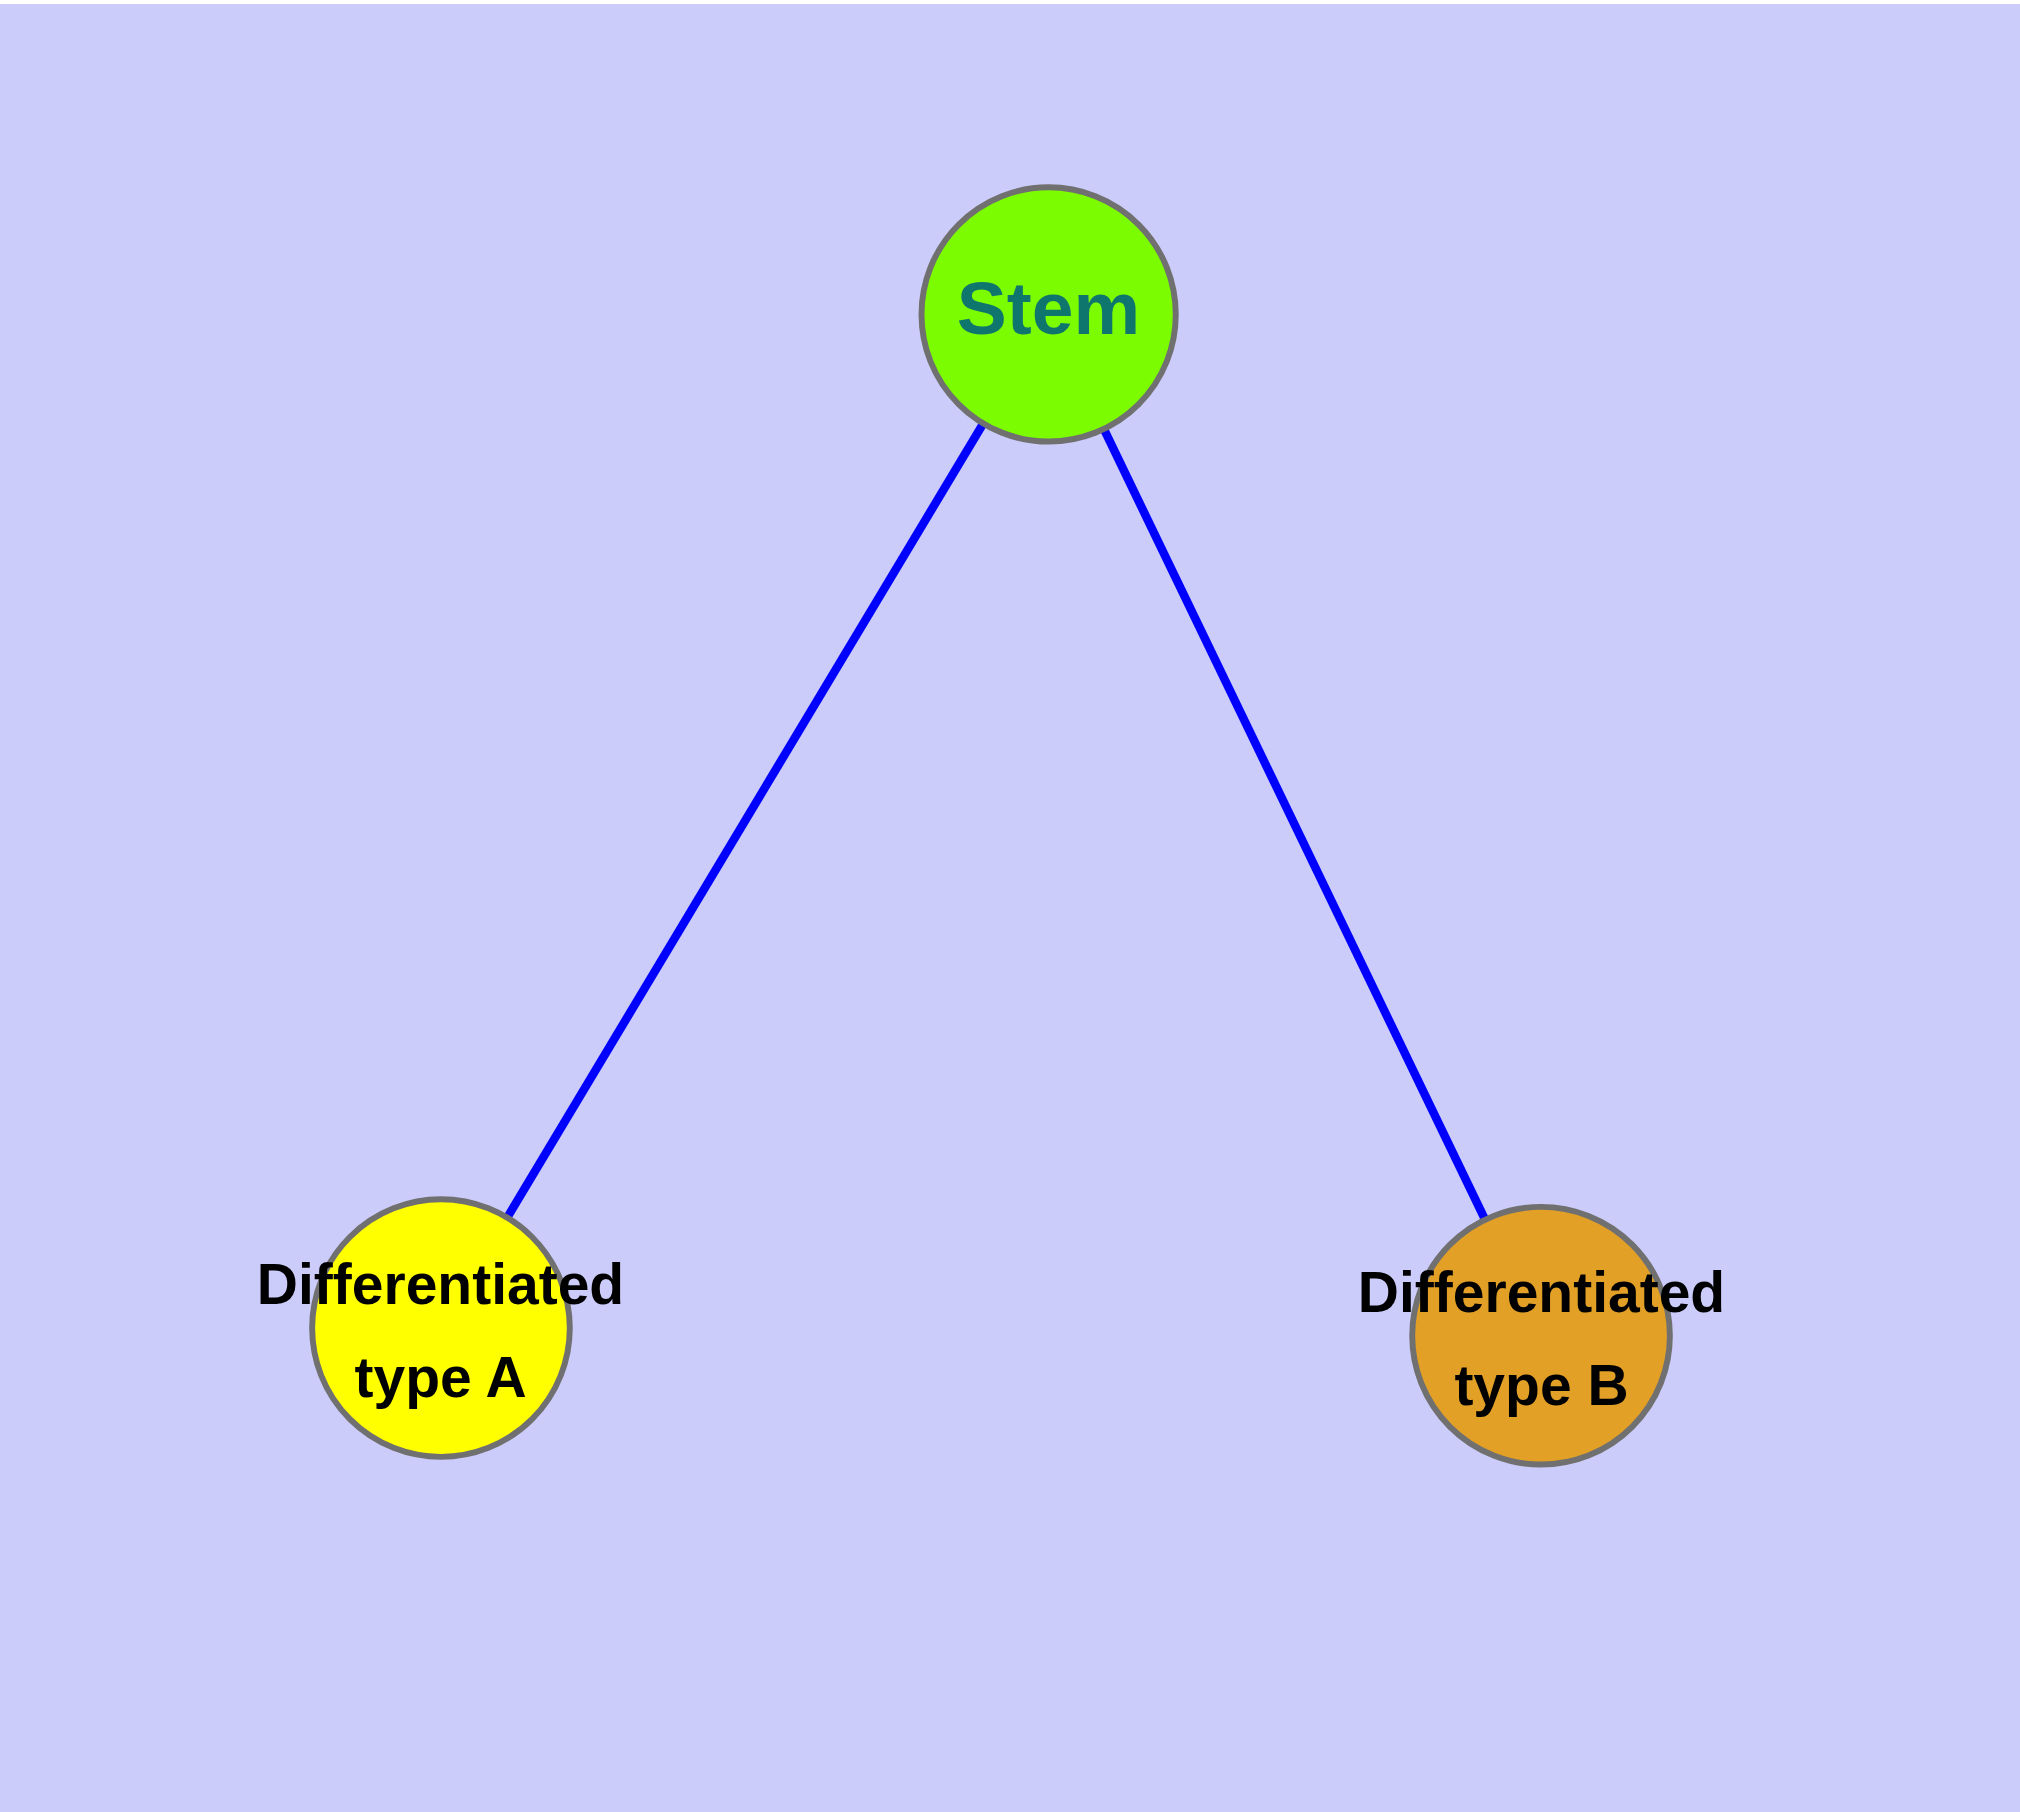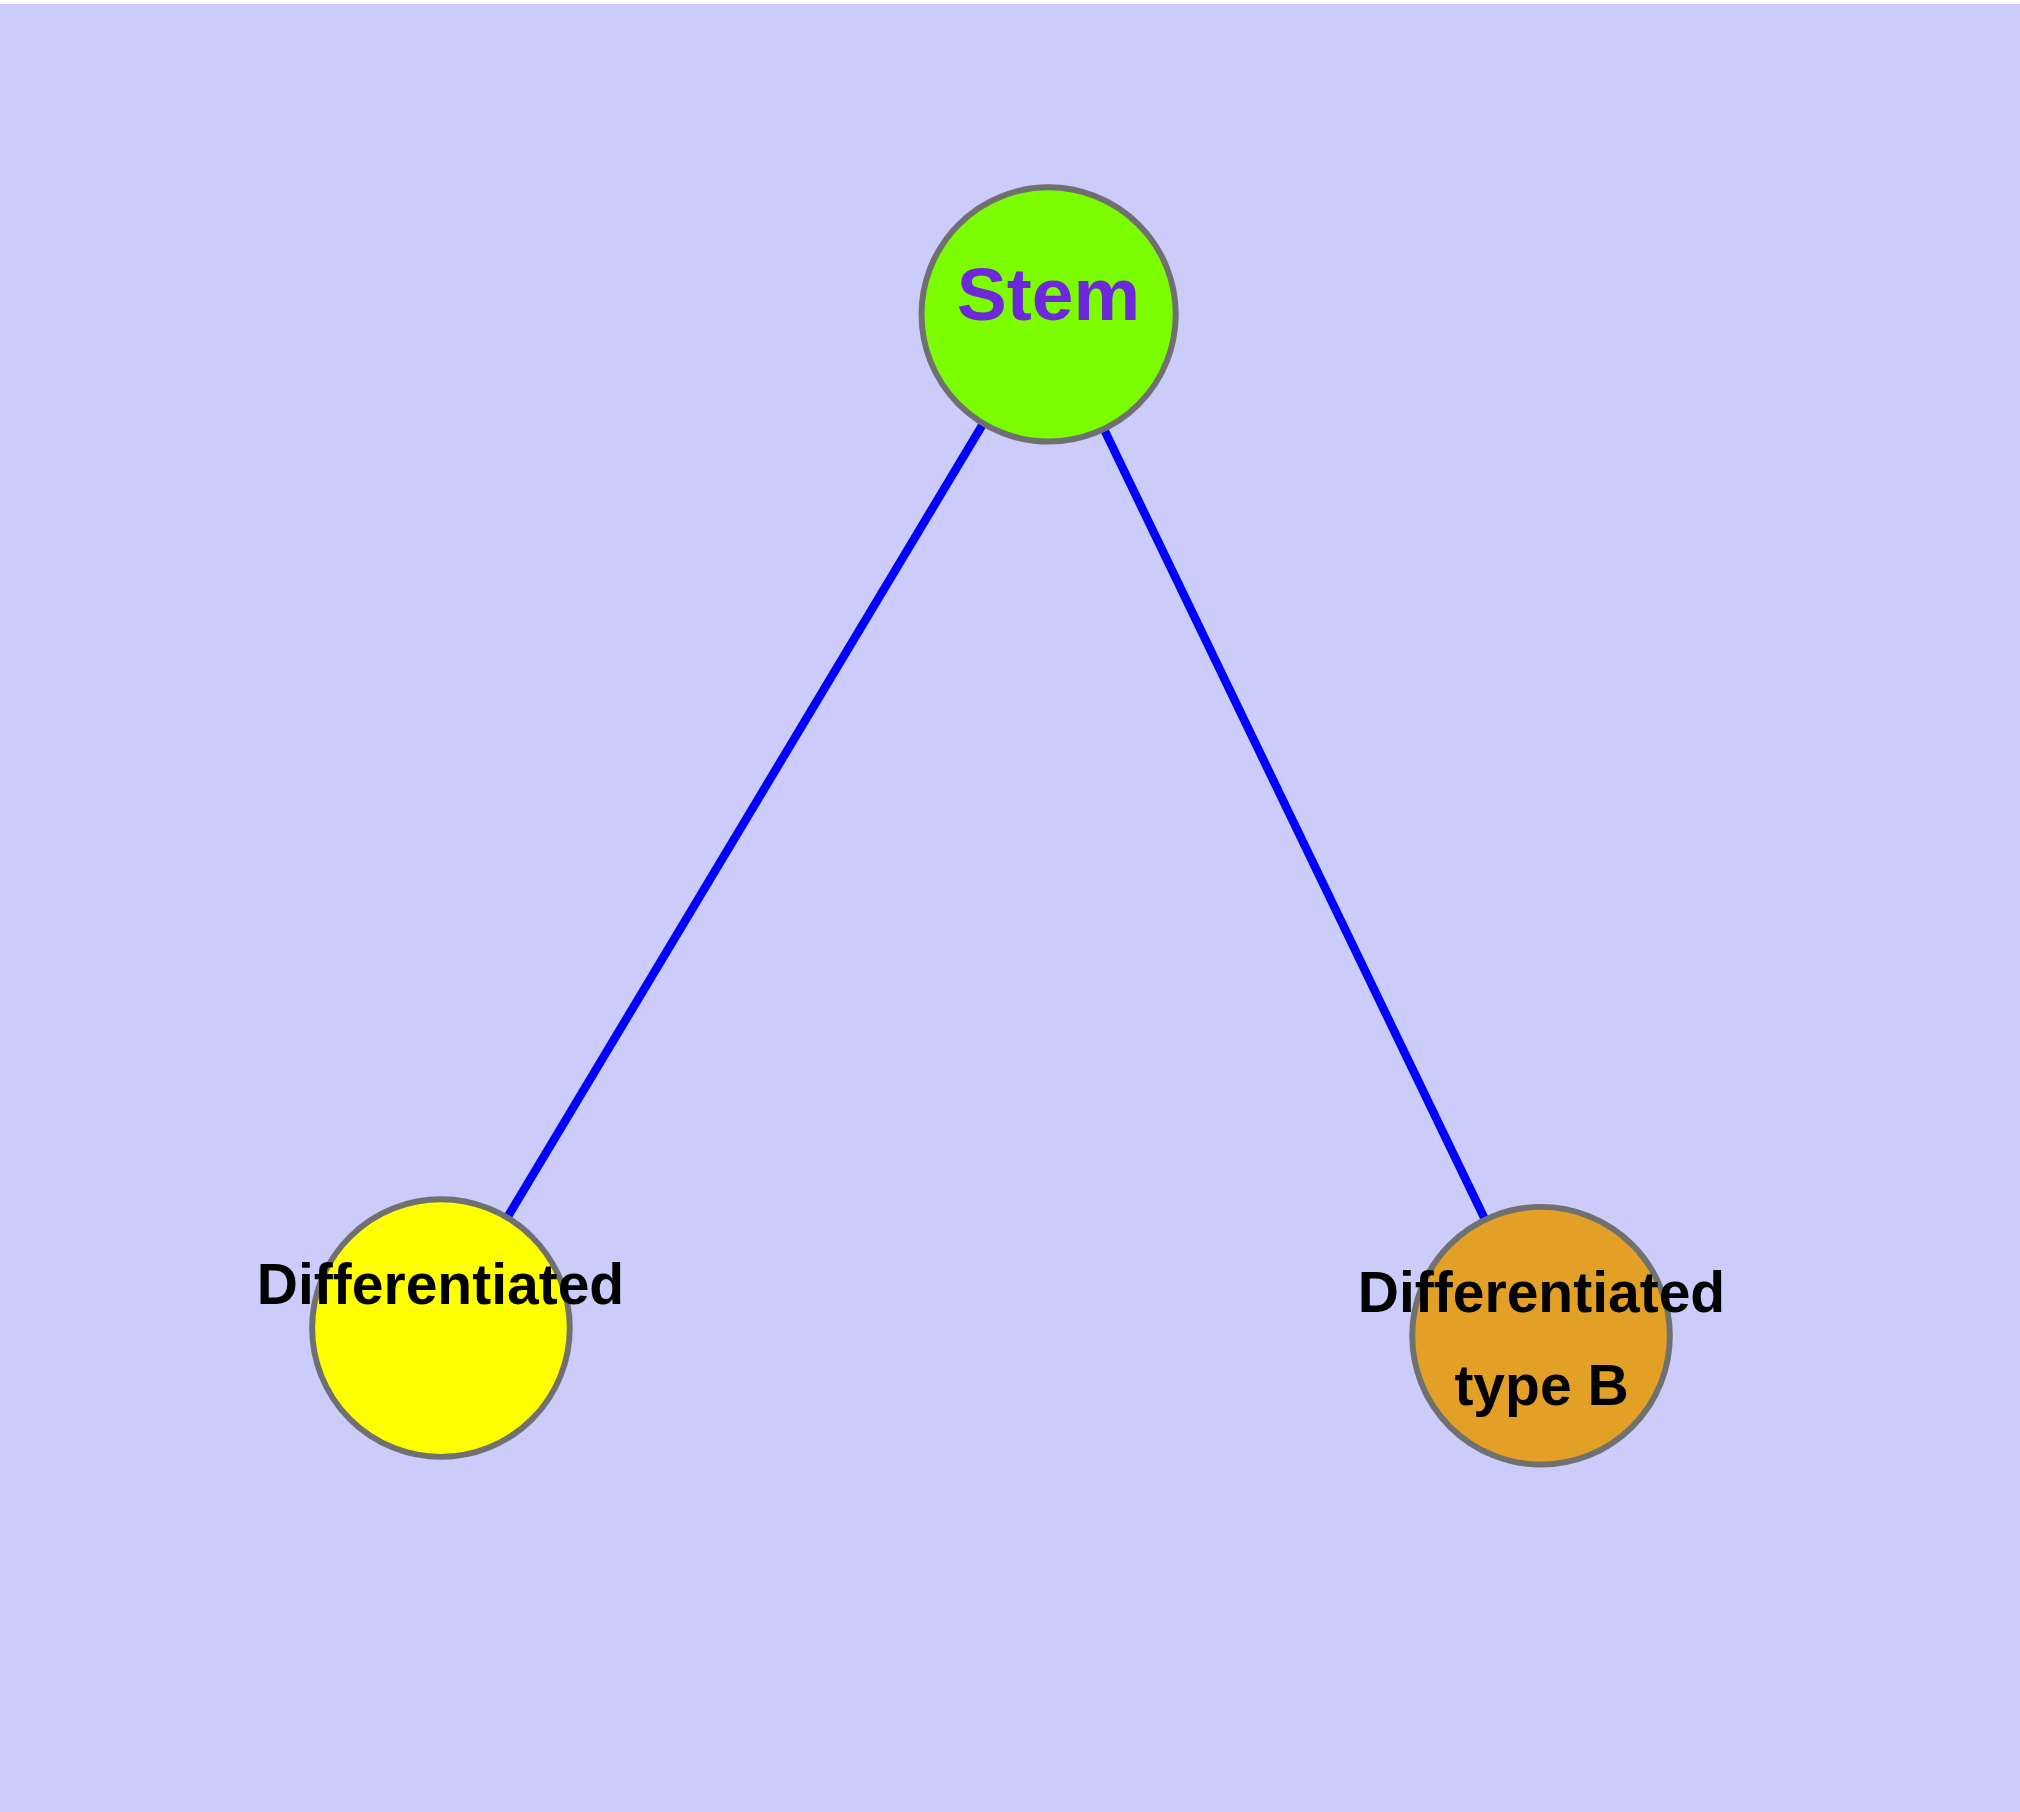--- a/index.html
+++ b/index.html
@@ -82,26 +82,27 @@
       <line id="edge-stem-to-diff-b" x1="1237" y1="371" x2="1818" y2="1576" stroke="#0000ff" stroke-width="10" stroke-linecap="butt"></line>
     </g>
 
     <g>
       <circle id="node-stem" cx="1237" cy="371" r="150" fill="#7cfc00" stroke="#707070" stroke-width="7"></circle>
       <circle id="node-diff-a" cx="520" cy="1567" r="152" fill="#ffff00" stroke="#707070" stroke-width="7"></circle>
       <circle id="node-diff-b" cx="1818" cy="1576" r="152" fill="#e2a026" stroke="#707070" stroke-width="7"></circle>
     </g>
   </svg>
 
-  <div class="node-label" id="label-stem" style="color: #6d28d9;">
+  <div class="node-label" id="label-stem" style="color: #0f766e; margin-top: 14px;">
     <span>Stem</span>
   </div>
 
   <div class="node-label" id="label-diff-a" style="color: rgb(0, 0, 0);">
     <span>Differentiated</span>
+    <span>type A</span>
   </div>
 
   <div class="node-label" id="label-diff-b" style="color: rgb(0, 0, 0);">
     <span>Differentiated</span>
     <span>type B</span>
   </div>
 
   <div id="top-strip"></div>
 </div>
 

